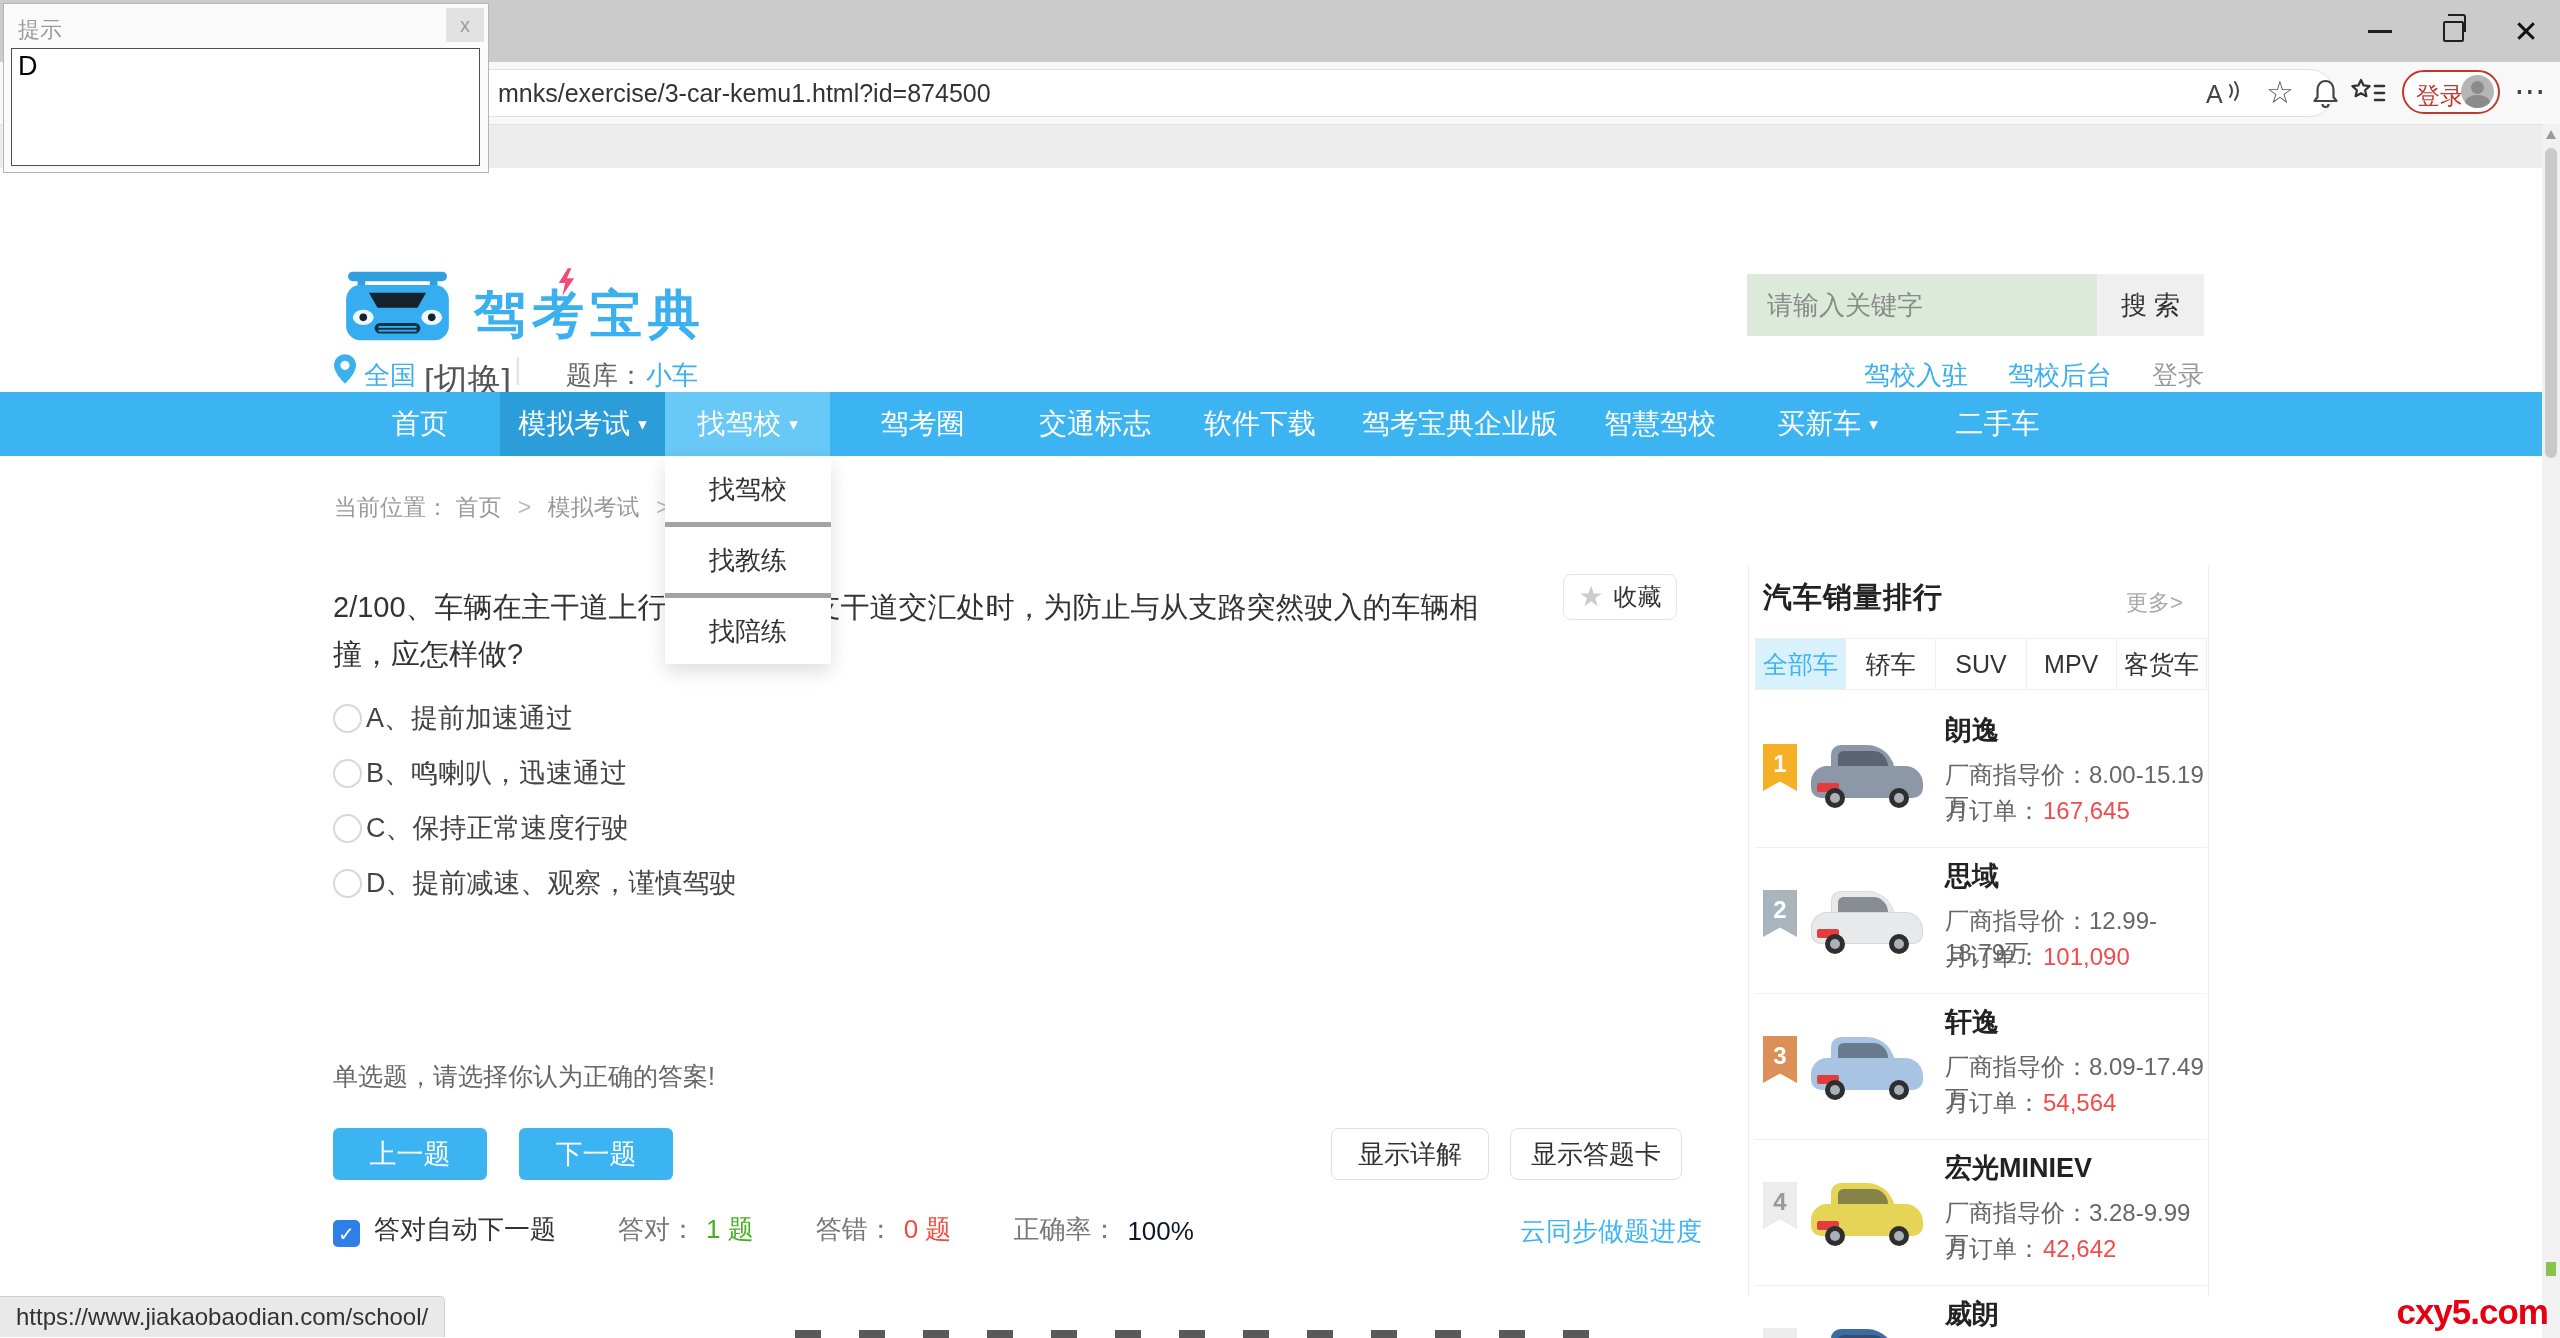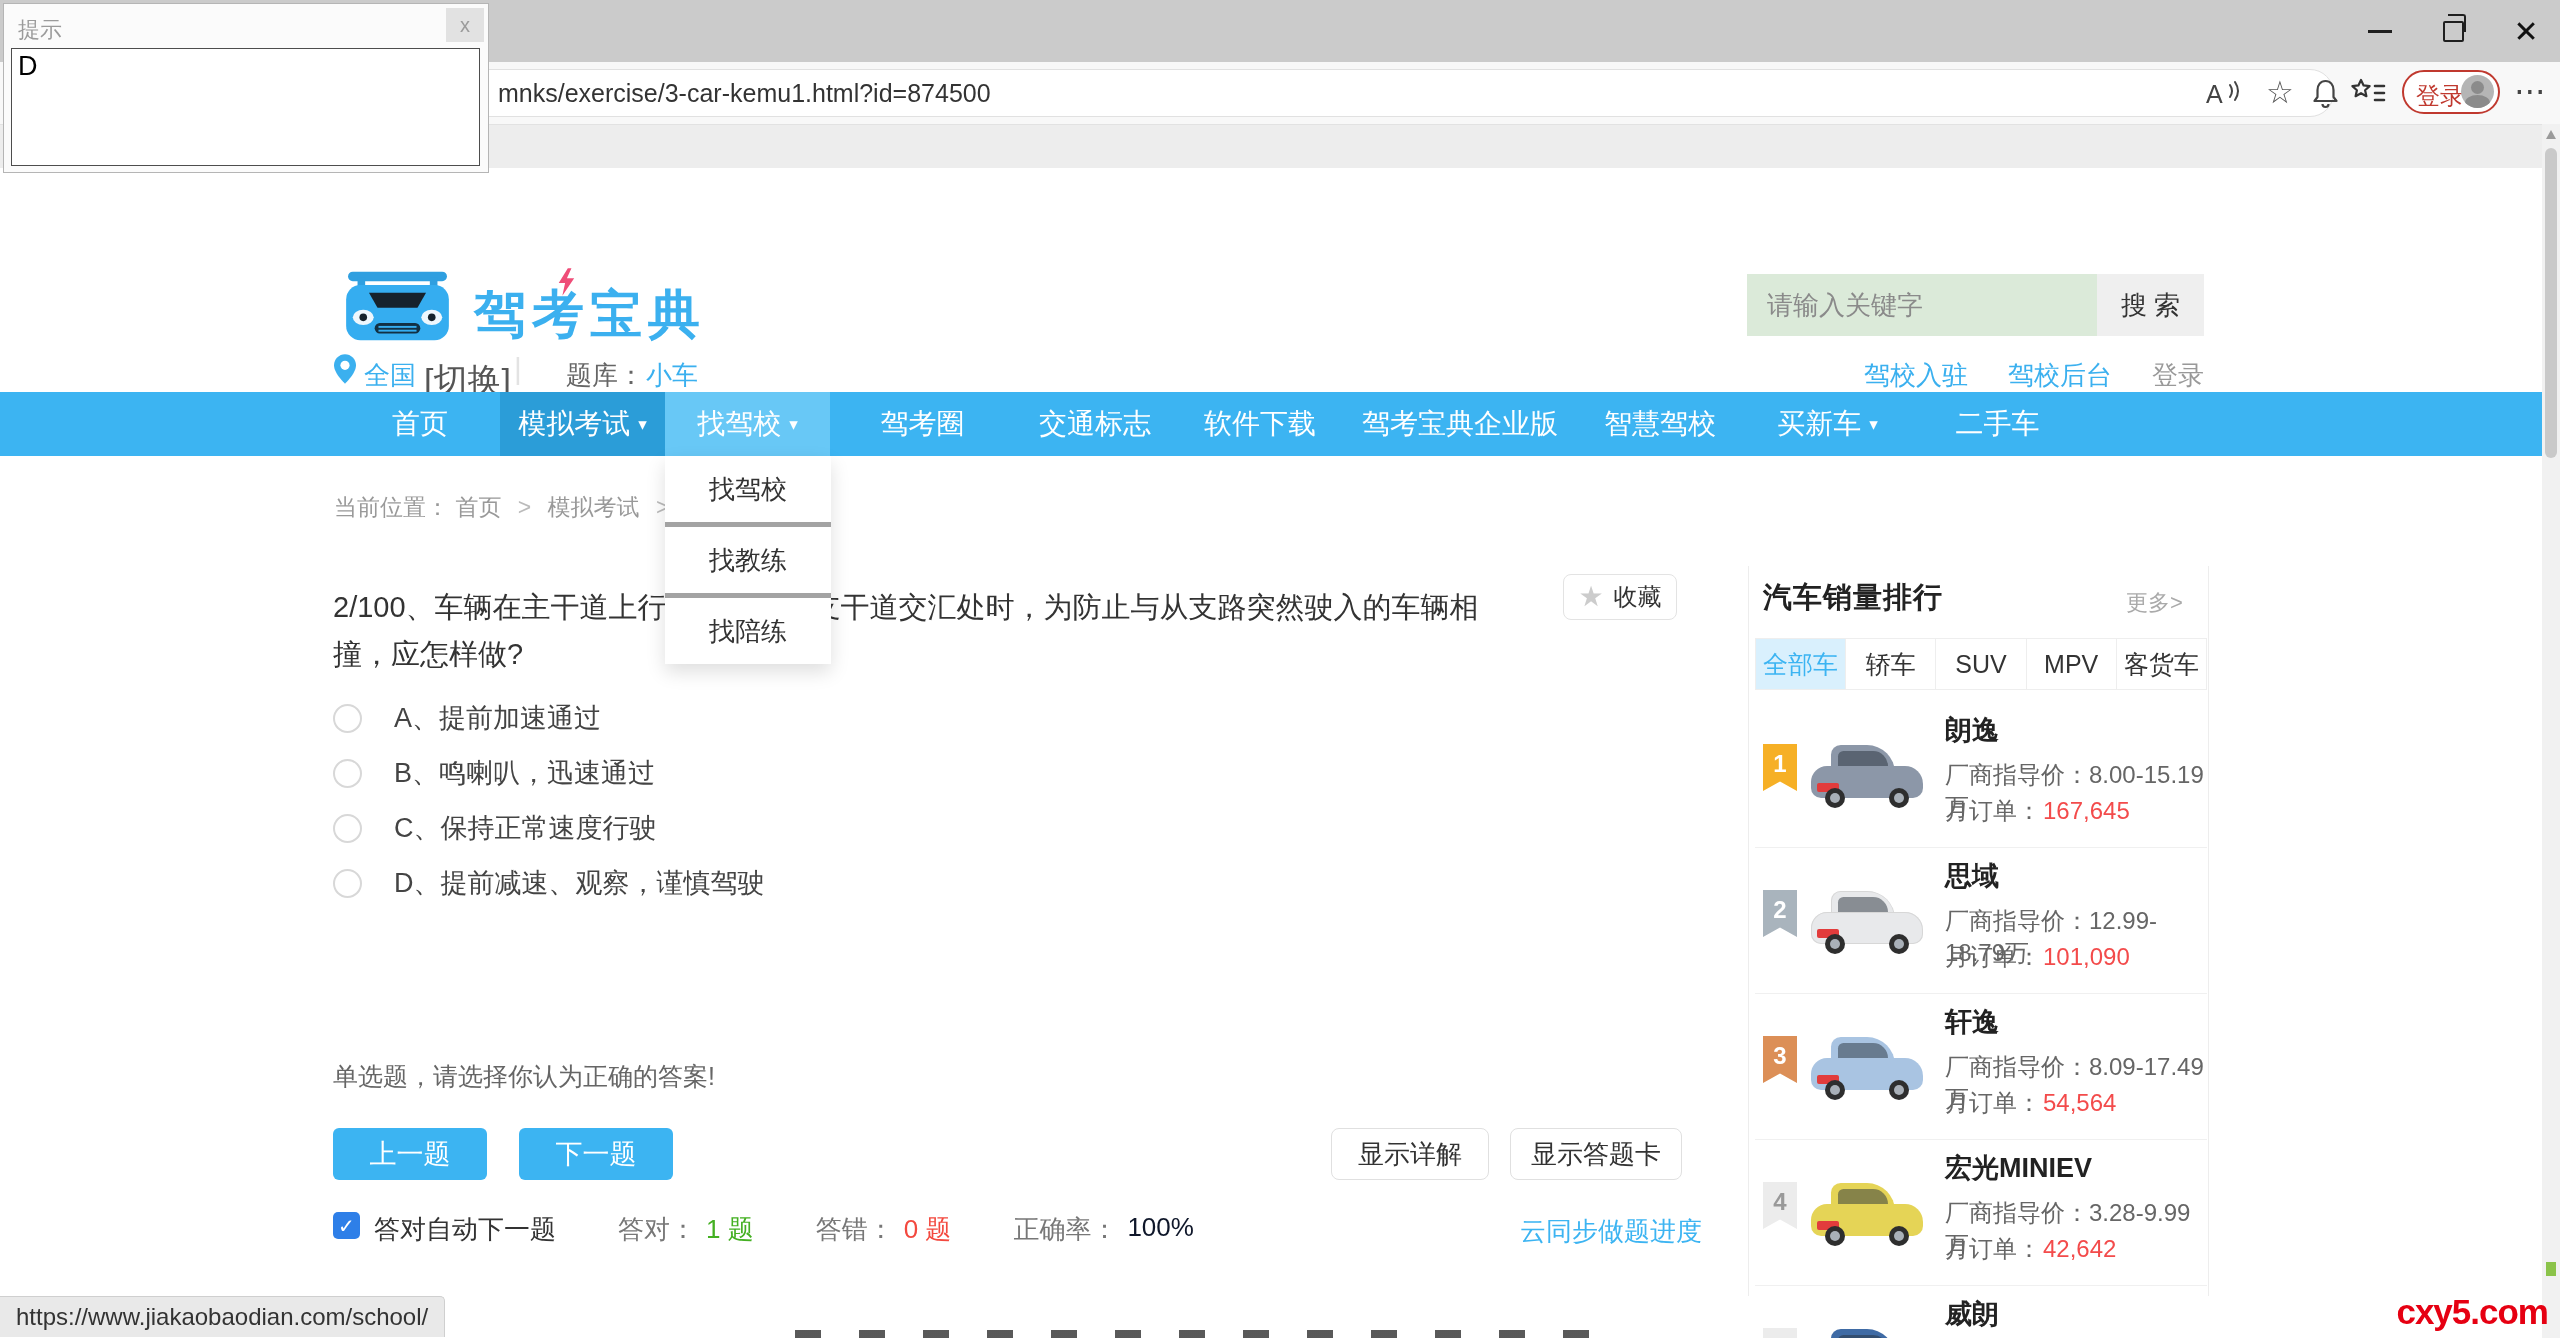--- a/index.html
+++ b/index.html
@@ -77,34 +77,34 @@
 
   
   .question{position:absolute;left:333px;top:584px;width:1160px;font-size:29px;line-height:47px;color:#333;}
   .fav-btn{position:absolute;left:1563px;top:574px;width:112px;height:44px;border:1px solid #e3e3e3;border-radius:8px;
      background:#fff;display:flex;align-items:center;justify-content:center;gap:10px;font-size:24px;color:#333;cursor:pointer;}
   .fav-star{color:#ccc;font-size:28px;line-height:1;}.fav-star::before{content:"★"}
   .v-divider{position:absolute;left:1748px;top:566px;width:1px;height:730px;background:#ededed;}
   .v-divider-r{position:absolute;left:2208px;top:566px;width:1px;height:730px;background:#ededed;}
 
   .options{position:absolute;left:333px;top:704px;display:flex;flex-direction:column;gap:27px;}
-  .option{display:flex;align-items:center;gap:32px;height:28px;cursor:pointer;}
+  .option{display:flex;align-items:center;gap:4px;height:28px;cursor:pointer;}
   .radio{width:25px;height:25px;border:2px solid #d8d8d8;border-radius:50%;background:#fff;flex:none;}
   .opt-label{font-size:27px;color:#444;}
 
   .hint{position:absolute;left:333px;top:1060px;font-size:25px;color:#666;}
 
   .btn-blue{position:absolute;top:1128px;width:154px;height:52px;background:#3cb4f2;border:none;border-radius:6px;
      color:#fff;font-size:27px;display:flex;align-items:center;justify-content:center;cursor:pointer;font-family:inherit;}
   .btn-prev{left:333px}.btn-next{left:519px}
   .btn-white{position:absolute;top:1128px;height:52px;background:#fff;border:1px solid #e0e0e0;border-radius:8px;
      color:#333;font-size:26px;display:flex;align-items:center;justify-content:center;cursor:pointer;font-family:inherit;}
   .btn-explain{left:1331px;width:158px}.btn-card{left:1510px;width:172px}
 
-  .bottomrow{position:absolute;left:333px;top:1212px;display:flex;align-items:flex-start;font-size:26px;color:#777;}
+  .bottomrow{position:absolute;left:333px;top:1212px;display:flex;align-items:flex-end;font-size:26px;color:#777;}
   .checkbox{width:27px;height:27px;background:#2e7fe8;border-radius:5px;color:#fff;display:flex;align-items:center;
      justify-content:center;font-size:20px;margin-right:14px;cursor:pointer;}
   .checkbox::before{content:"✓"}
   .auto-label{color:#333;}
   .stat-label{margin-left:62px;}
   .stat-val{margin-left:10px;}
   .v-green{color:#44b022}.v-red{color:#f3493f}.v-dark{color:#0f172a}
   .sync-link{position:absolute;left:1520px;top:1214px;font-size:26px;color:#3cb4f2;cursor:pointer;}
 
   

